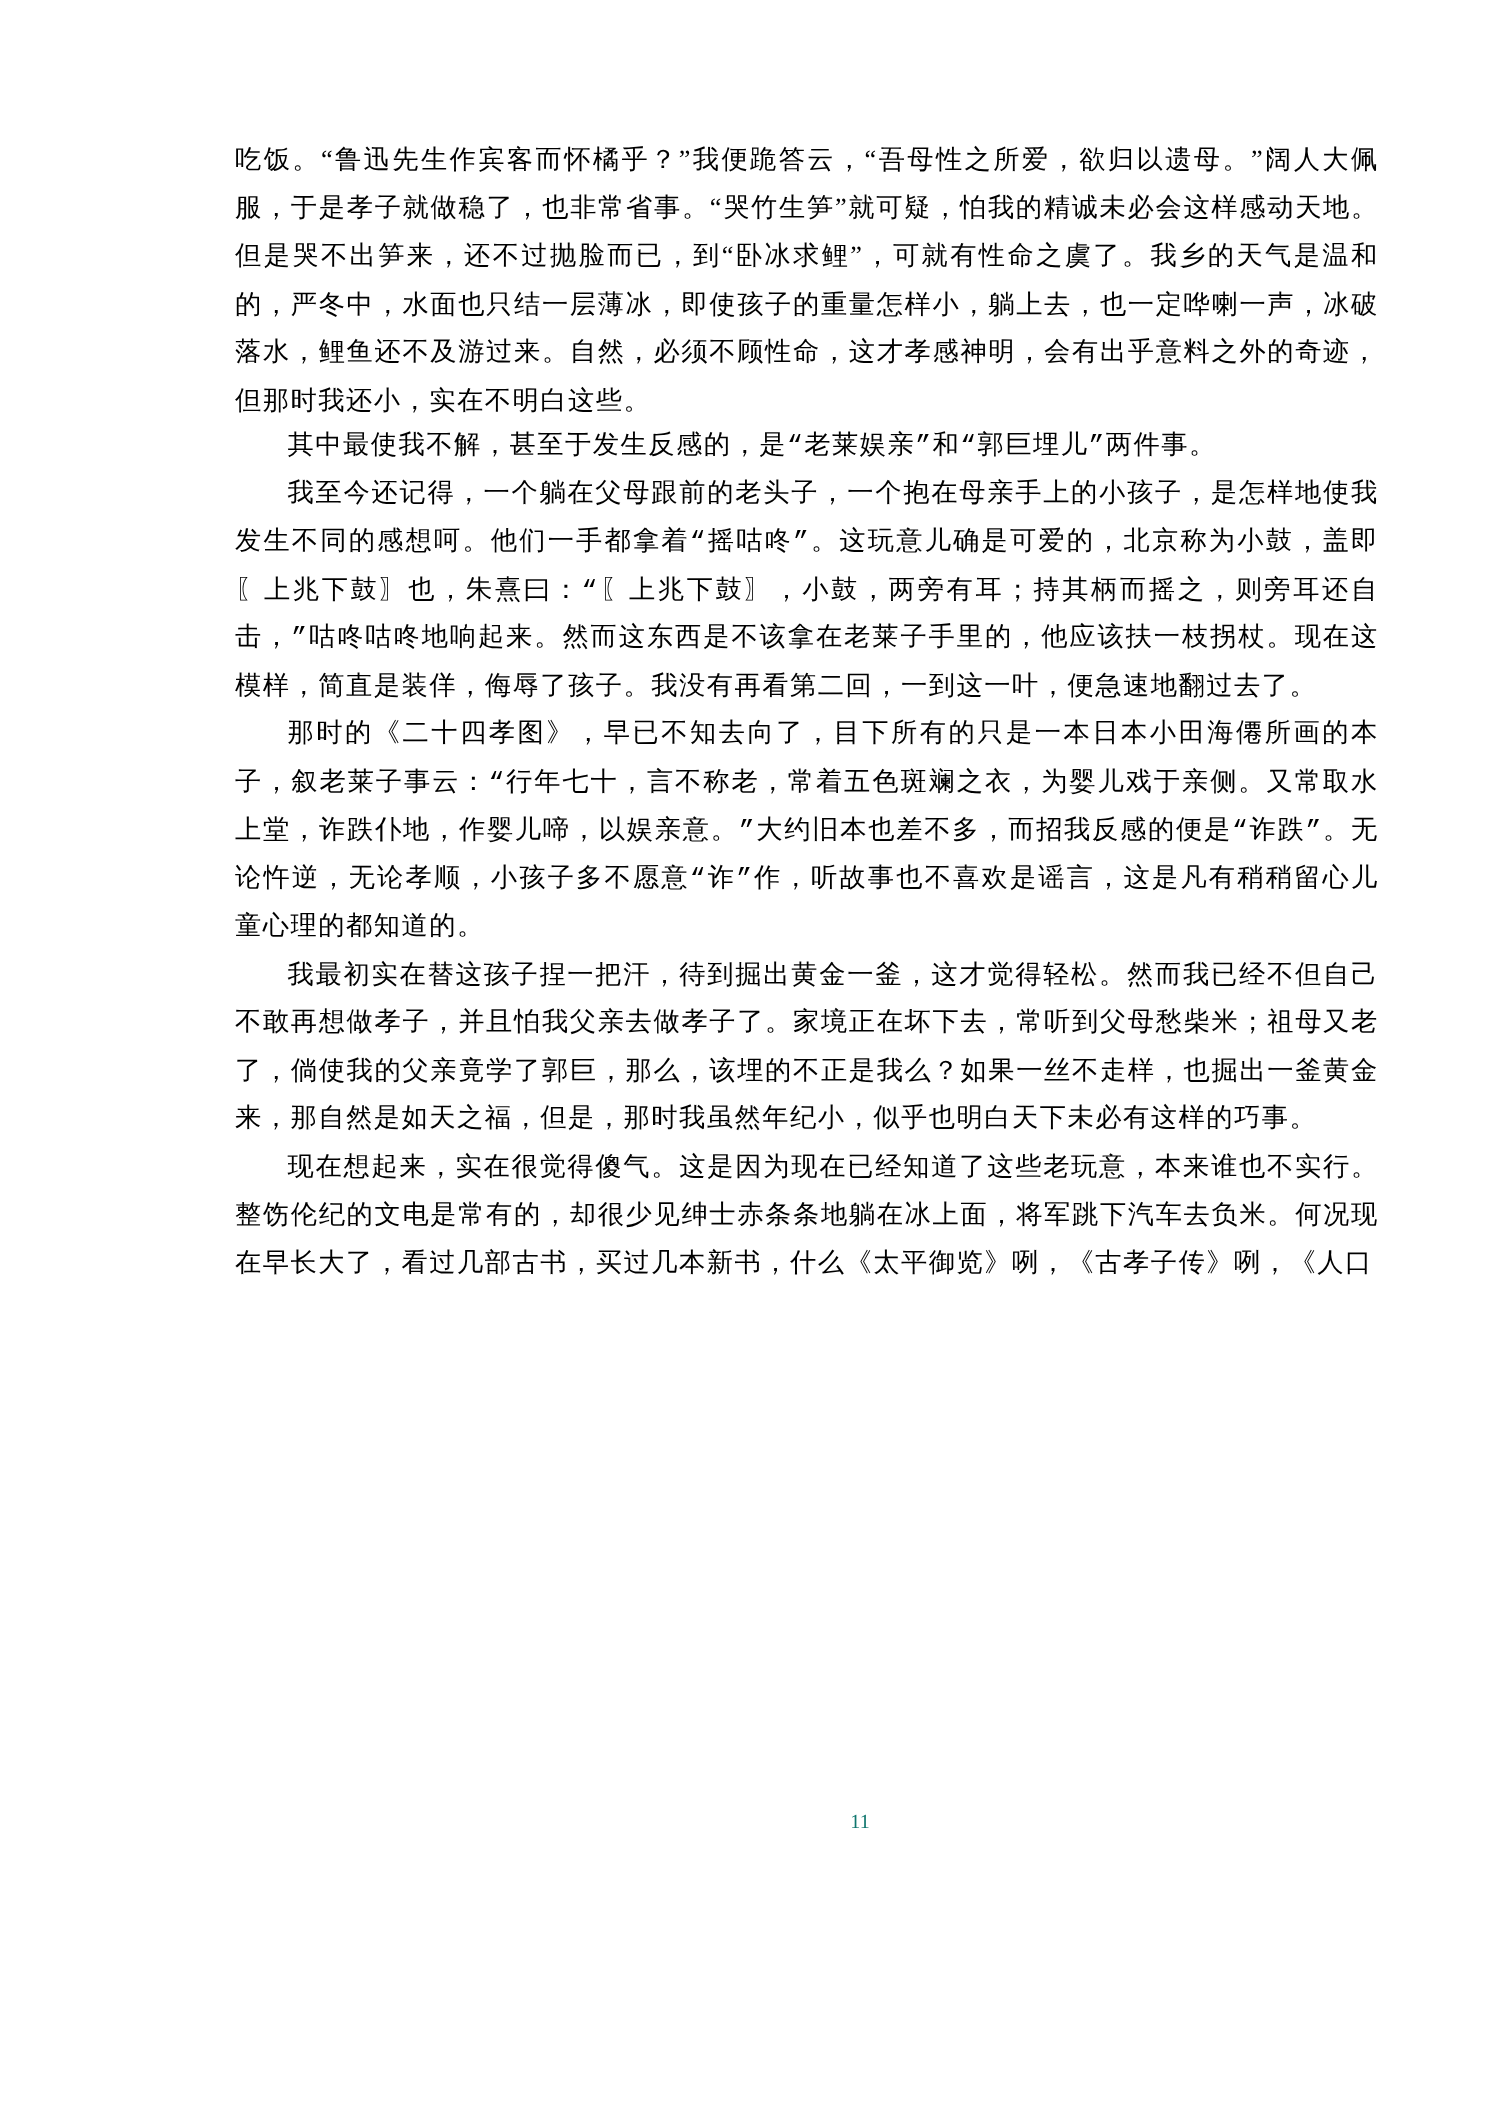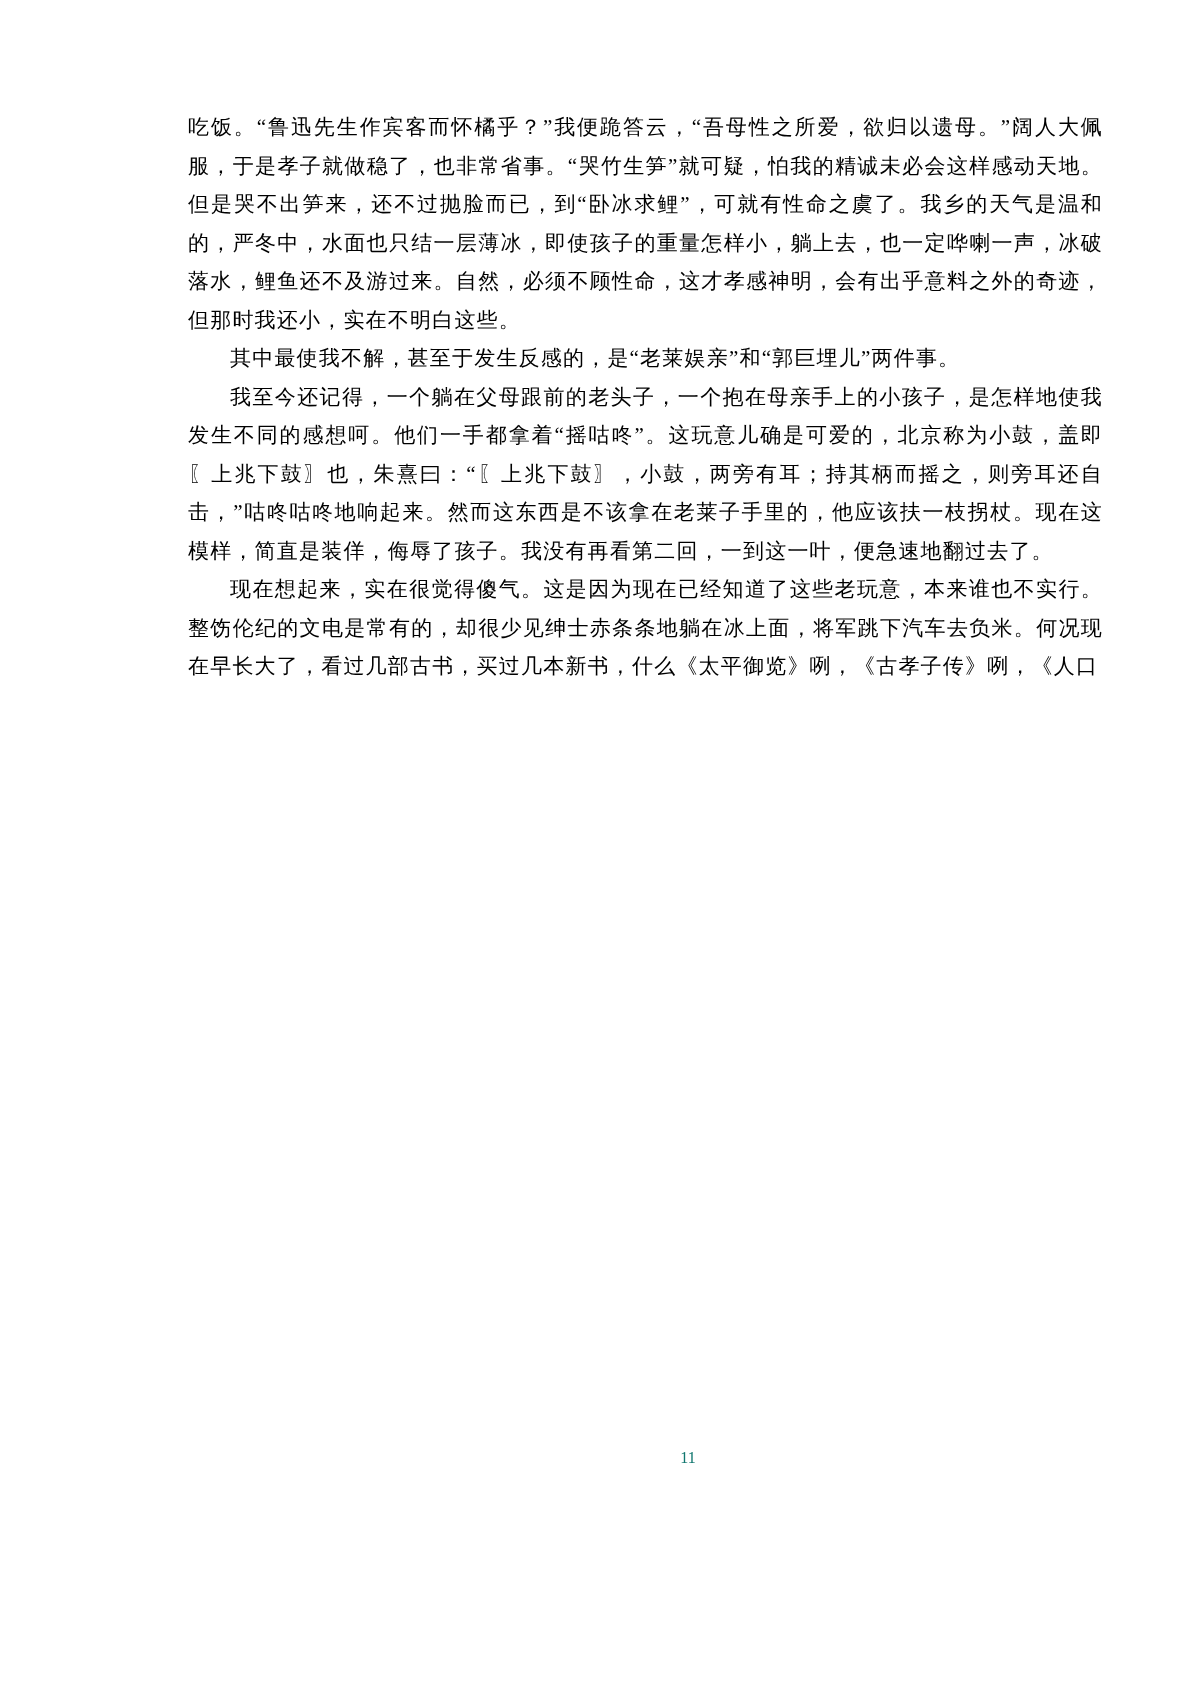--- a/index.html
+++ b/index.html
@@ -33,36 +33,39 @@
     padding: 0;
     font-size: 21px;
     line-height: 38.5px;
     letter-spacing: 1.2px;
     text-align: justify;
     text-justify: inter-ideograph;
     word-break: break-all;
   }
   p.para.indent {
     text-indent: 2em;
+    font-family: Liberation Mono, monospace;
   }
   .page-number {
     position: absolute;
     top: 1448px;
     left: 0;
     width: 1200px;
     text-align: center;
     font-size: 16px;
     line-height: 20px;
     color: #0f766e;
   }
 </style>
 </head>
 <body>
 
 <div class="page">
   <div class="content">
     <p class="para">吃饭。“鲁迅先生作宾客而怀橘乎？”我便跪答云，“吾母性之所爱，欲归以遗母。”阔人大佩服，于是孝子就做稳了，也非常省事。“哭竹生笋”就可疑，怕我的精诚未必会这样感动天地。但是哭不出笋来，还不过抛脸而已，到“卧冰求鲤”，可就有性命之虞了。我乡的天气是温和的，严冬中，水面也只结一层薄冰，即使孩子的重量怎样小，躺上去，也一定哗喇一声，冰破落水，鲤鱼还不及游过来。自然，必须不顾性命，这才孝感神明，会有出乎意料之外的奇迹，但那时我还小，实在不明白这些。</p>
     <p class="para indent">其中最使我不解，甚至于发生反感的，是“老莱娱亲”和“郭巨埋儿”两件事。</p>
     <p class="para indent">我至今还记得，一个躺在父母跟前的老头子，一个抱在母亲手上的小孩子，是怎样地使我发生不同的感想呵。他们一手都拿着“摇咕咚”。这玩意儿确是可爱的，北京称为小鼓，盖即〖上兆下鼓〗也，朱熹曰：“〖上兆下鼓〗，小鼓，两旁有耳；持其柄而摇之，则旁耳还自击，”咕咚咕咚地响起来。然而这东西是不该拿在老莱子手里的，他应该扶一枝拐杖。现在这模样，简直是装佯，侮辱了孩子。我没有再看第二回，一到这一叶，便急速地翻过去了。</p>
+    <p class="para indent">那时的《二十四孝图》，早已不知去向了，目下所有的只是一本日本小田海僊所画的本子，叙老莱子事云：“行年七十，言不称老，常着五色斑斓之衣，为婴儿戏于亲侧。又常取水上堂，诈跌仆地，作婴儿啼，以娱亲意。”大约旧本也差不多，而招我反感的便是“诈跌”。无论忤逆，无论孝顺，小孩子多不愿意“诈”作，听故事也不喜欢是谣言，这是凡有稍稍留心儿童心理的都知道的。</p>
+    <p class="para indent">我最初实在替这孩子捏一把汗，待到掘出黄金一釜，这才觉得轻松。然而我已经不但自己不敢再想做孝子，并且怕我父亲去做孝子了。家境正在坏下去，常听到父母愁柴米；祖母又老了，倘使我的父亲竟学了郭巨，那么，该埋的不正是我么？如果一丝不走样，也掘出一釜黄金来，那自然是如天之福，但是，那时我虽然年纪小，似乎也明白天下未必有这样的巧事。</p>
     <p class="para indent">现在想起来，实在很觉得傻气。这是因为现在已经知道了这些老玩意，本来谁也不实行。整饬伦纪的文电是常有的，却很少见绅士赤条条地躺在冰上面，将军跳下汽车去负米。何况现在早长大了，看过几部古书，买过几本新书，什么《太平御览》咧，《古孝子传》咧，《人口</p>
   </div>
   <div class="page-number">11</div>
 </div>
 
 </body></html>

